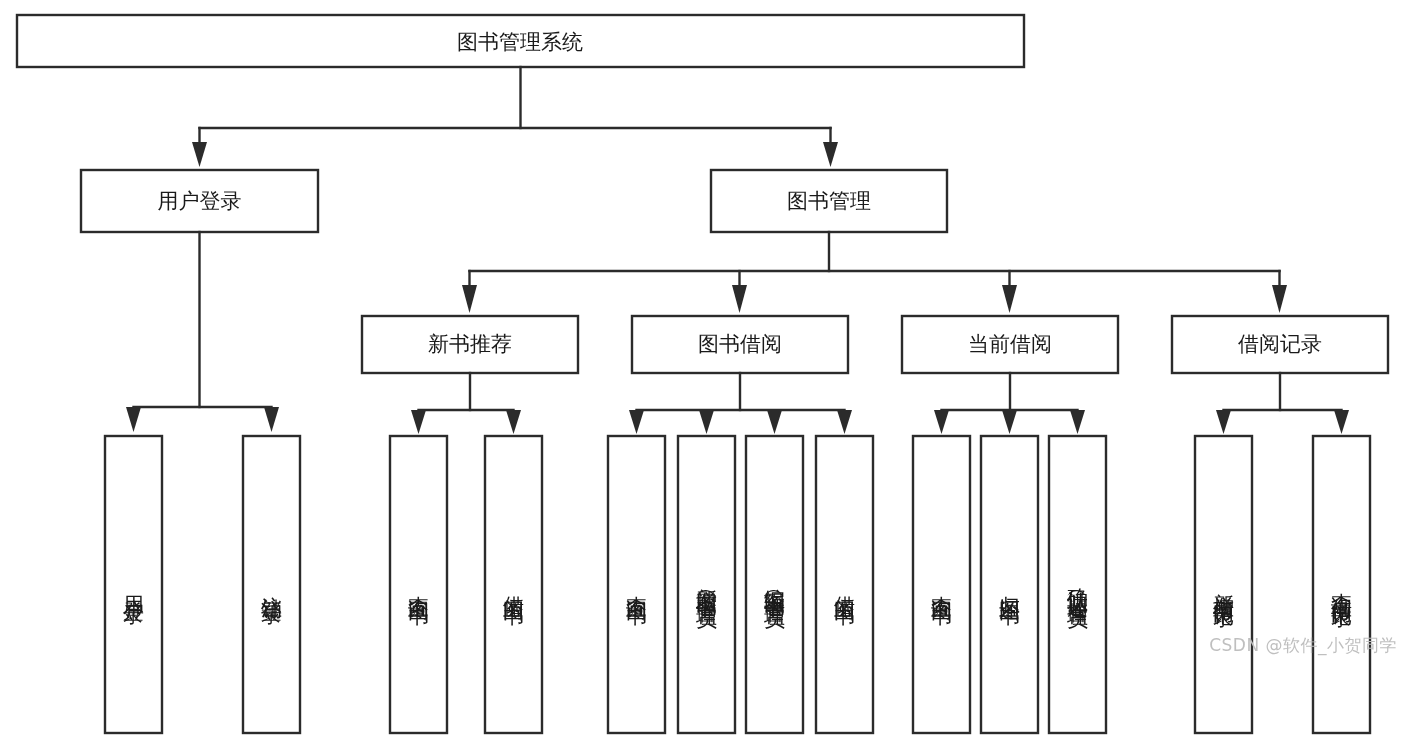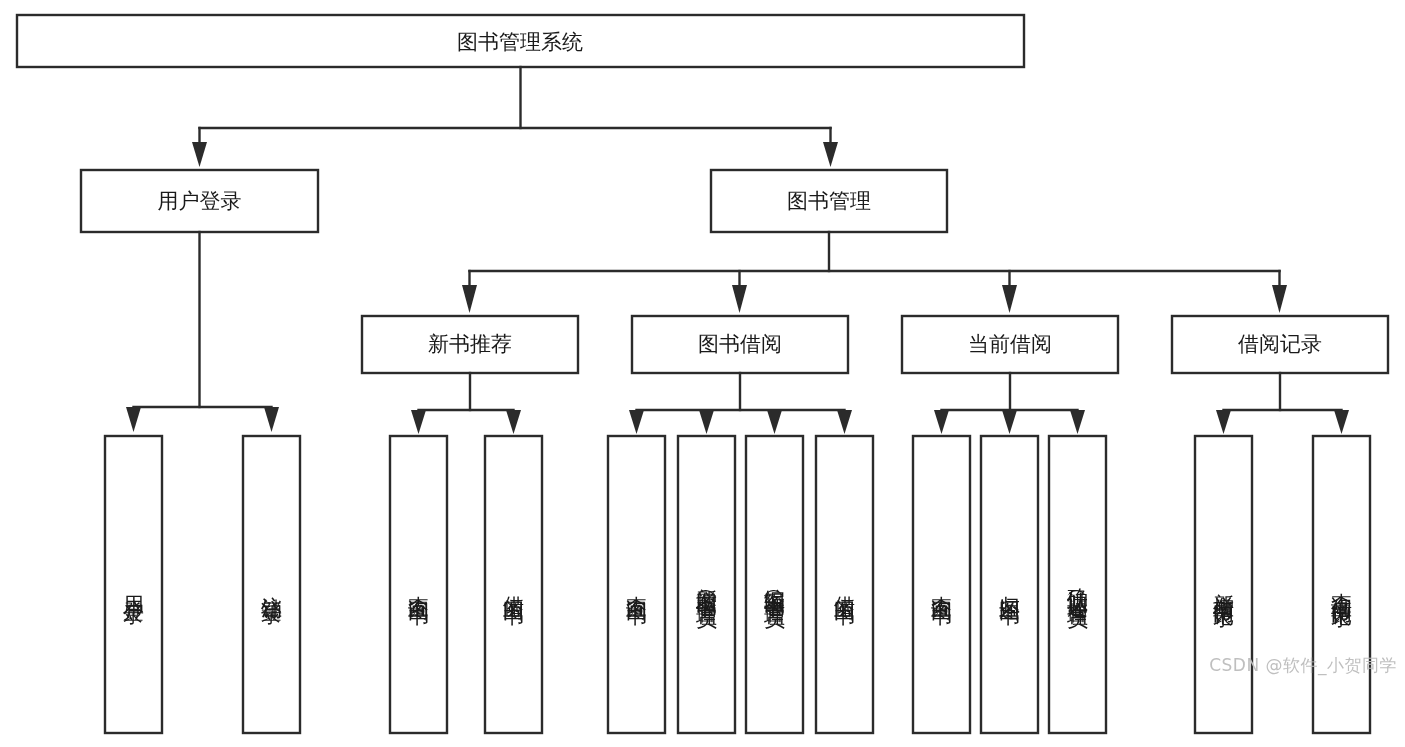--- a/index.html
+++ b/index.html
@@ -62,21 +62,21 @@
     display: flex;
     align-items: center;
     justify-content: center;
     text-align: center;
     white-space: nowrap;
     pointer-events: none;
   }
   #watermark {
     position: absolute;
     right: 8px;
-    bottom: 4px;
+    bottom: 24px;
     font-family: "DejaVu Sans", "Liberation Sans", sans-serif;
     font-size: 17px;
     color: #bfbfbf;
     letter-spacing: 0.5px;
     white-space: nowrap;
   }
 </style>
 </head>
 <body>
 

